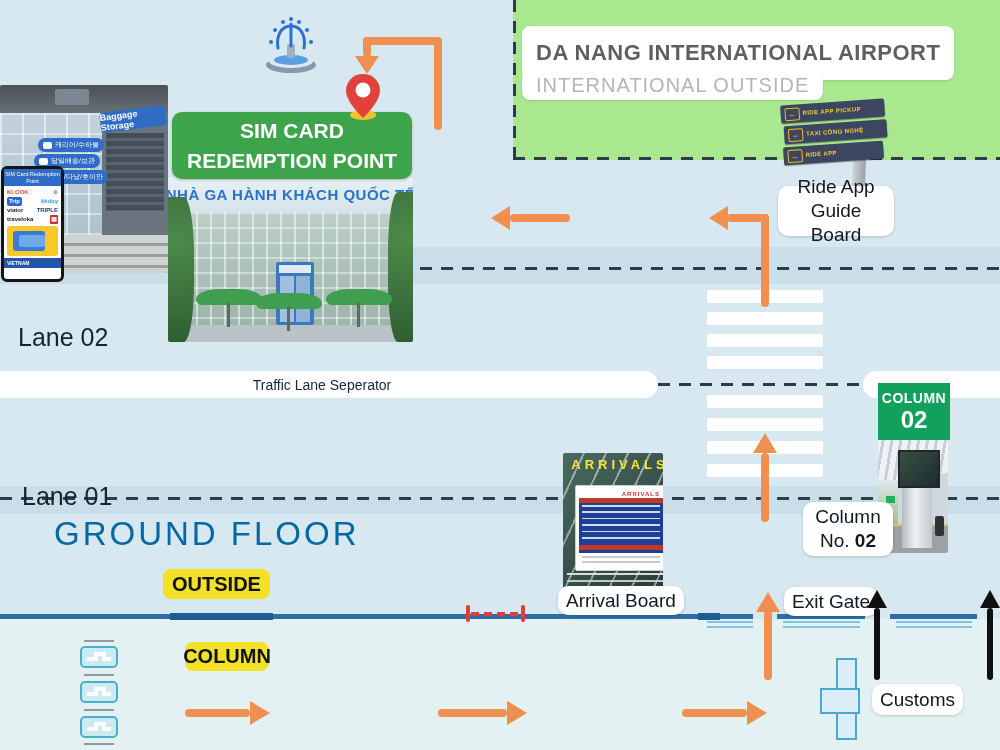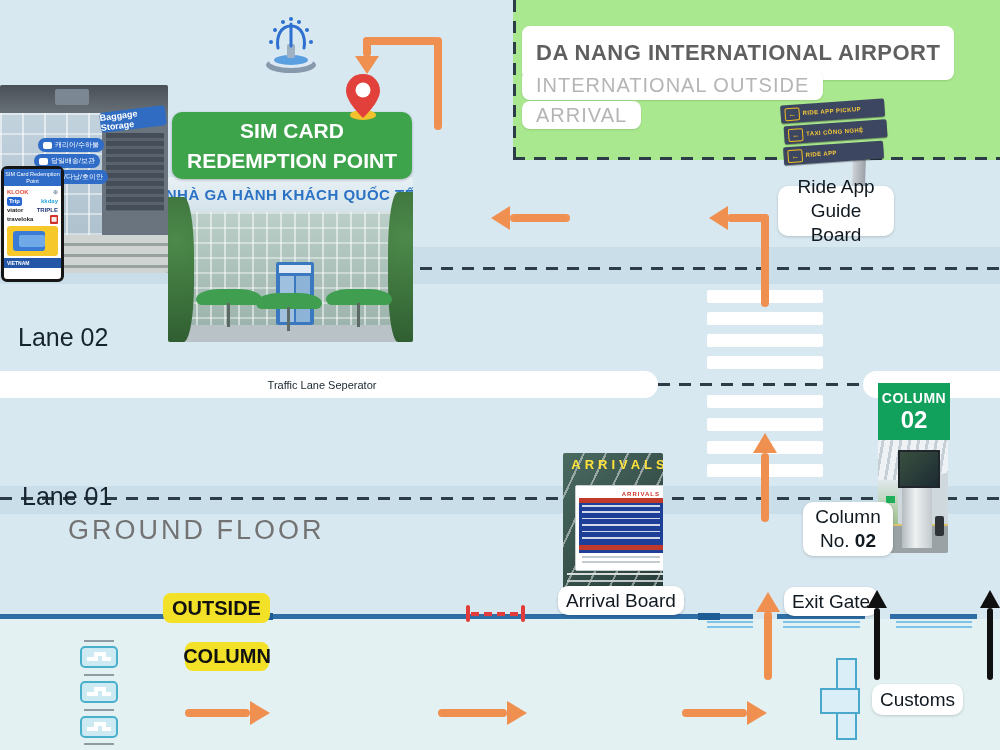--- a/index.html
+++ b/index.html
@@ -71,31 +71,28 @@
   <div class="abs green-zone">
     <div class="abs vdash" style="left:0;top:0;height:160px;"></div>
     <div class="abs hdash" style="left:0;top:157px;width:487px;"></div>
   </div>
   <div class="abs titlebox" style="left:522px;top:26px;height:54px;align-items:center;">
     <span style="font-size:22px;font-weight:bold;color:#5f5f5f;letter-spacing:.5px;">DA NANG INTERNATIONAL AIRPORT</span>
   </div>
   <div class="abs titlebox" style="left:522px;top:70px;height:30px;">
     <span style="font-size:20px;color:#b5b5b5;letter-spacing:1px;">INTERNATIONAL OUTSIDE</span>
   </div>
-  <div class="abs titlebox" style="left:522px;top:101px;height:28px;">
-    <span style="font-size:20px;color:#b5b5b5;letter-spacing:1px;">ARRIVAL</span>
-  </div>
 
   <div class="abs road-band" style="top:247px;height:37px;"></div>
   <div class="abs hdash" style="left:0;top:267px;width:1000px;"></div>
   <div class="abs road-band" style="top:486px;height:28px;"></div>
   <div class="abs hdash" style="left:0;top:497px;width:1000px;"></div>
 
   <div class="abs sep-bar" style="left:-14px;width:672px;">
-    <span style="font-size:11px;color:#19262e;">Traffic Lane Seperator</span>
+    <span style="font-size:14px;color:#19262e;">Traffic Lane Seperator</span>
   </div>
   <div class="abs sep-bar" style="left:863px;width:151px;"></div>
   <div class="abs hdash" style="left:658px;top:383px;width:205px;"></div>
 
   <div>
     <div class="abs stripe" style="top:290px;"></div>
     <div class="abs stripe" style="top:312px;"></div>
     <div class="abs stripe" style="top:334px;"></div>
     <div class="abs stripe" style="top:356px;"></div>
     <div class="abs stripe" style="top:395px;"></div>
@@ -237,22 +234,22 @@
     </div>
   </div>
 
   <div class="abs lbl" style="left:778px;top:186px;width:100px;height:48px;">
     <span>Ride App</span>
     <span>Guide Board</span>
   </div>
 
   <div class="abs plain" style="left:18px;top:323px;">Lane 02</div>
   <div class="abs plain" style="left:22px;top:446px;margin-top:36px;">Lane 01</div>
-  <div class="abs" style="left:68px;top:515px;font-size:27px;letter-spacing:3px;color:#737373;">GROUND FLOOR</div>
-  <div class="abs pill" style="left:163px;top:569px;width:107px;height:30px;margin-top:24px;">OUTSIDE</div>
+  <div class="abs" style="left:54px;top:515px;font-size:33px;letter-spacing:3px;color:#0369a1;">GROUND FLOOR</div>
+  <div class="abs pill" style="left:163px;top:569px;width:107px;height:30px;">OUTSIDE</div>
   <div class="abs pill" style="left:185px;top:642px;width:84px;height:29px;">COLUMN</div>
 
   <div class="abs photo" style="left:563px;top:453px;width:100px;height:137px;background:
        repeating-linear-gradient(115deg,transparent 0 18px,rgba(255,255,255,.45) 18px 20px),
        linear-gradient(135deg,#4a6a60,#273c38);">
     <div class="abs" style="left:0;top:4px;width:114px;text-align:center;color:#ffe23a;font-weight:bold;font-size:13px;letter-spacing:4px;">ARRIVALS</div>
     <div class="abs" style="left:12px;top:32px;width:90px;height:84px;background:#fff;border:1px solid #c9ced2;border-radius:2px;">
       <div style="position:relative;margin:3px;height:64px;background:#1e3f97;overflow:hidden;">
         <div style="height:9px;background:#fff;display:flex;align-items:center;justify-content:flex-end;padding:0 3px;">
           <span style="color:#d03028;font-size:6px;font-weight:bold;letter-spacing:1px;">ARRIVALS</span>

